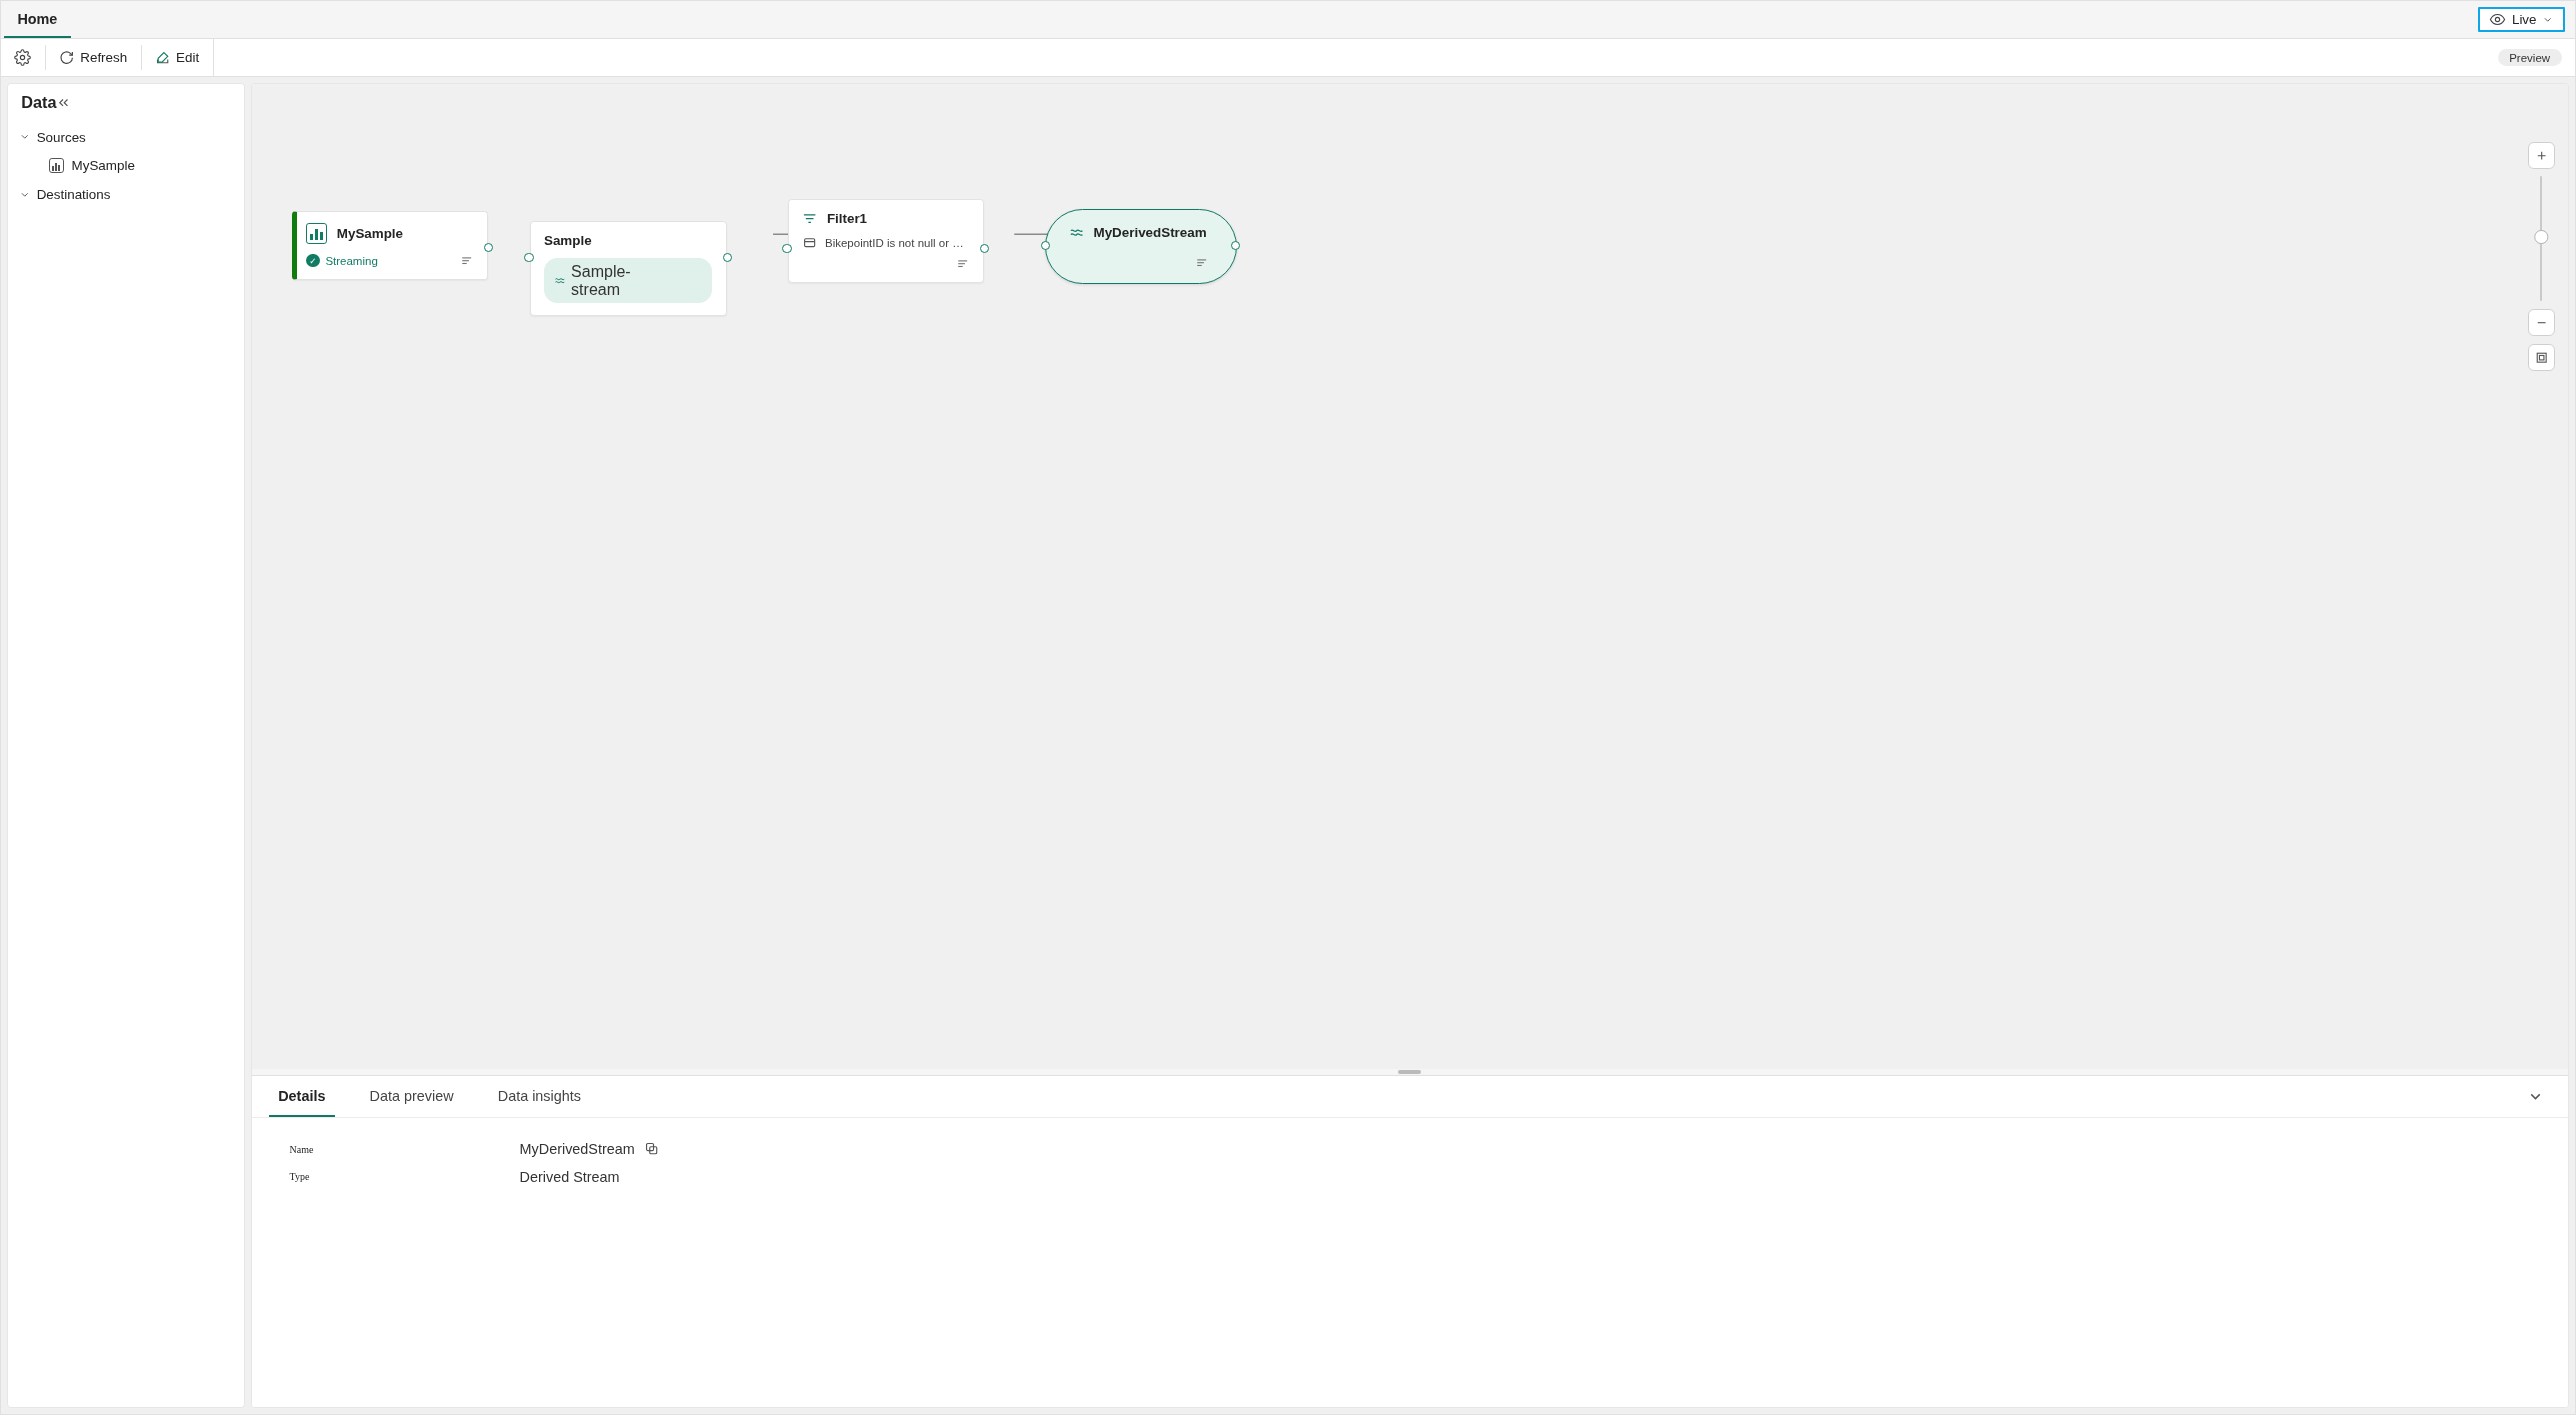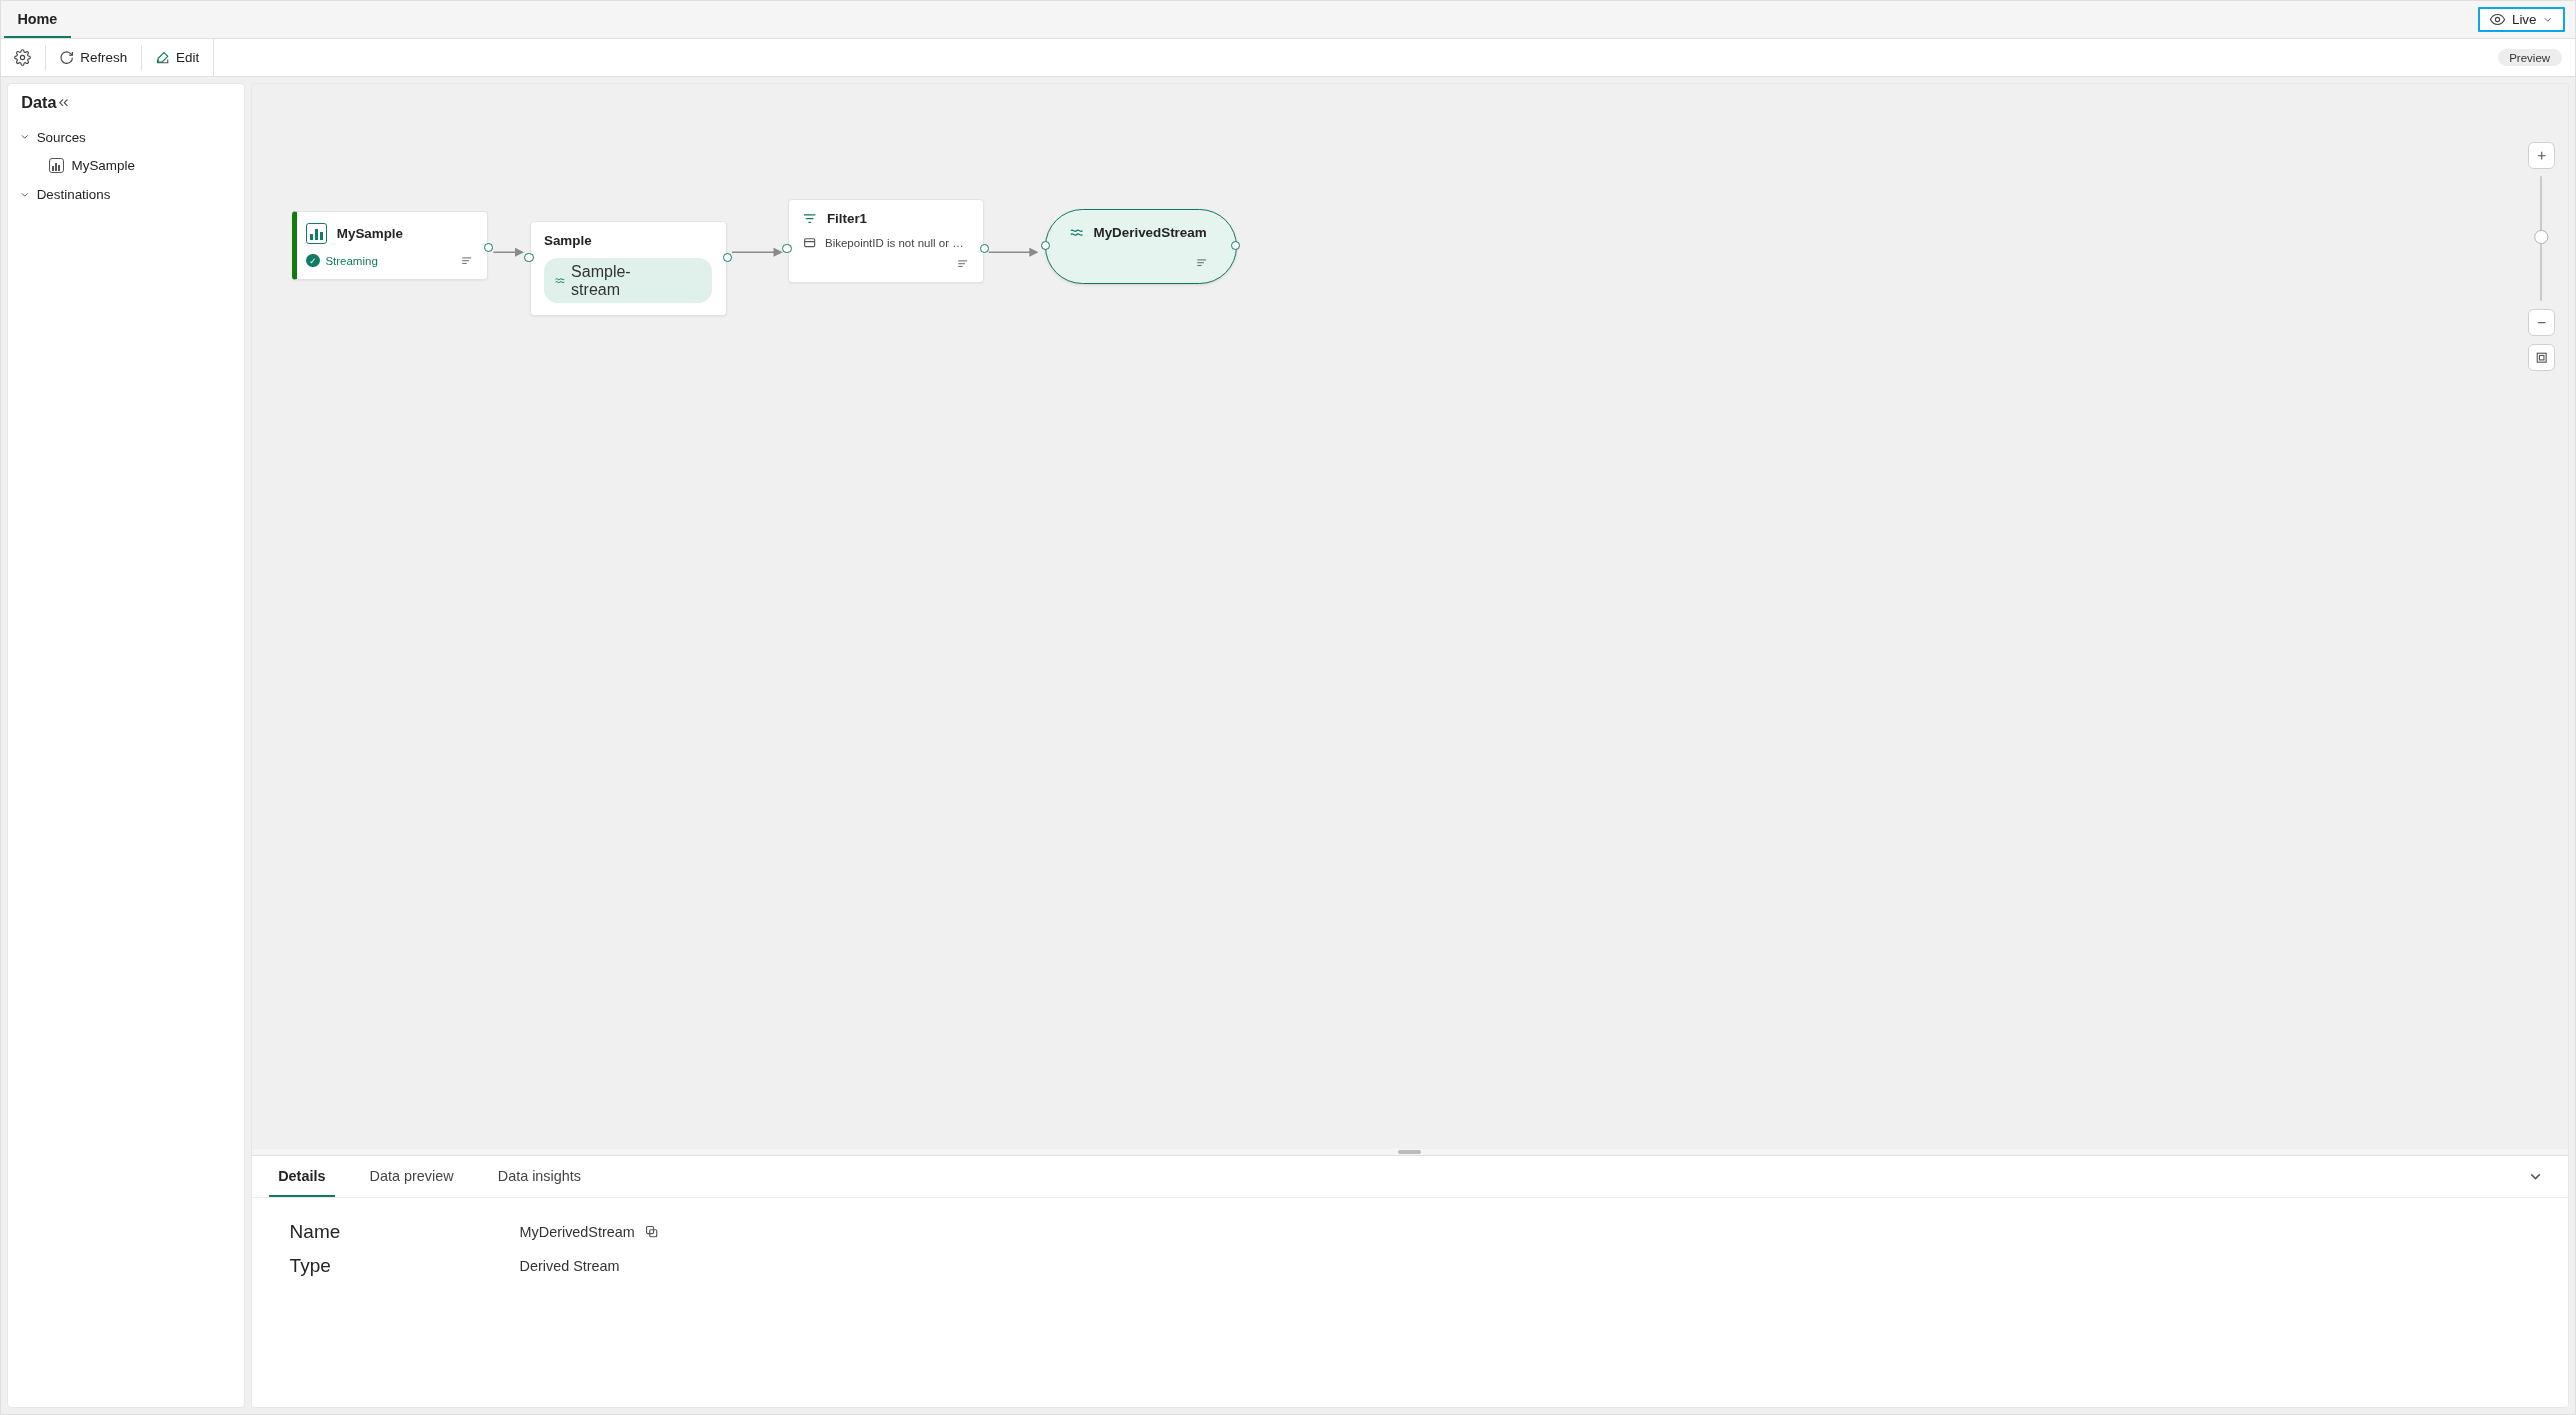--- a/index.html
+++ b/index.html
@@ -368,21 +368,21 @@
     justify-content: center;
     cursor: row-resize;
   }
   .splitter .handle {
     width: 23px;
     height: 3.8px;
     border-radius: 1.9px;
     background: #bbb;
   }
   .bottom-panel {
-    height: 252px;
+    height: 332px;
     display: flex;
     flex-direction: column;
     border-top: 1px solid #e0e0e0;
     background: #fff;
   }
   .bottom-tabs {
     display: flex;
     align-items: stretch;
     padding: 0 17px;
     border-bottom: 1px solid #ececec;
@@ -395,21 +395,21 @@
     color: #444;
     border-bottom: 2.9px solid transparent;
   }
   .bottom-tabs .btab.active { font-weight: 700; color: #242424; border-bottom-color: #117865; }
   .bottom-tabs .spacer { flex: 1; }
   .bottom-tabs .collapse { align-self: center; cursor: pointer; color: #555; padding: 7.7px; }
   .details-body {
     padding: 17px 38px;
   }
   .detail-row { display: flex; align-items: center; padding: 5.8px 0; }
-  .detail-row .k { width: 230px; font-size: 19px; }
+  .detail-row .k { width: 230px; font-size: 10px; font-family: Liberation Serif, serif; }
   .detail-row .v { font-size: 14.4px; color: #333; display: flex; align-items: center; gap: 9.6px; }
   .copy-icon { color: #555; cursor: pointer; }
   .column-icon { width: 15.3px; color: #555; }
 
   svg { display: block; }
 </style>
 </head>
 <body>
 
 <div class="app">

